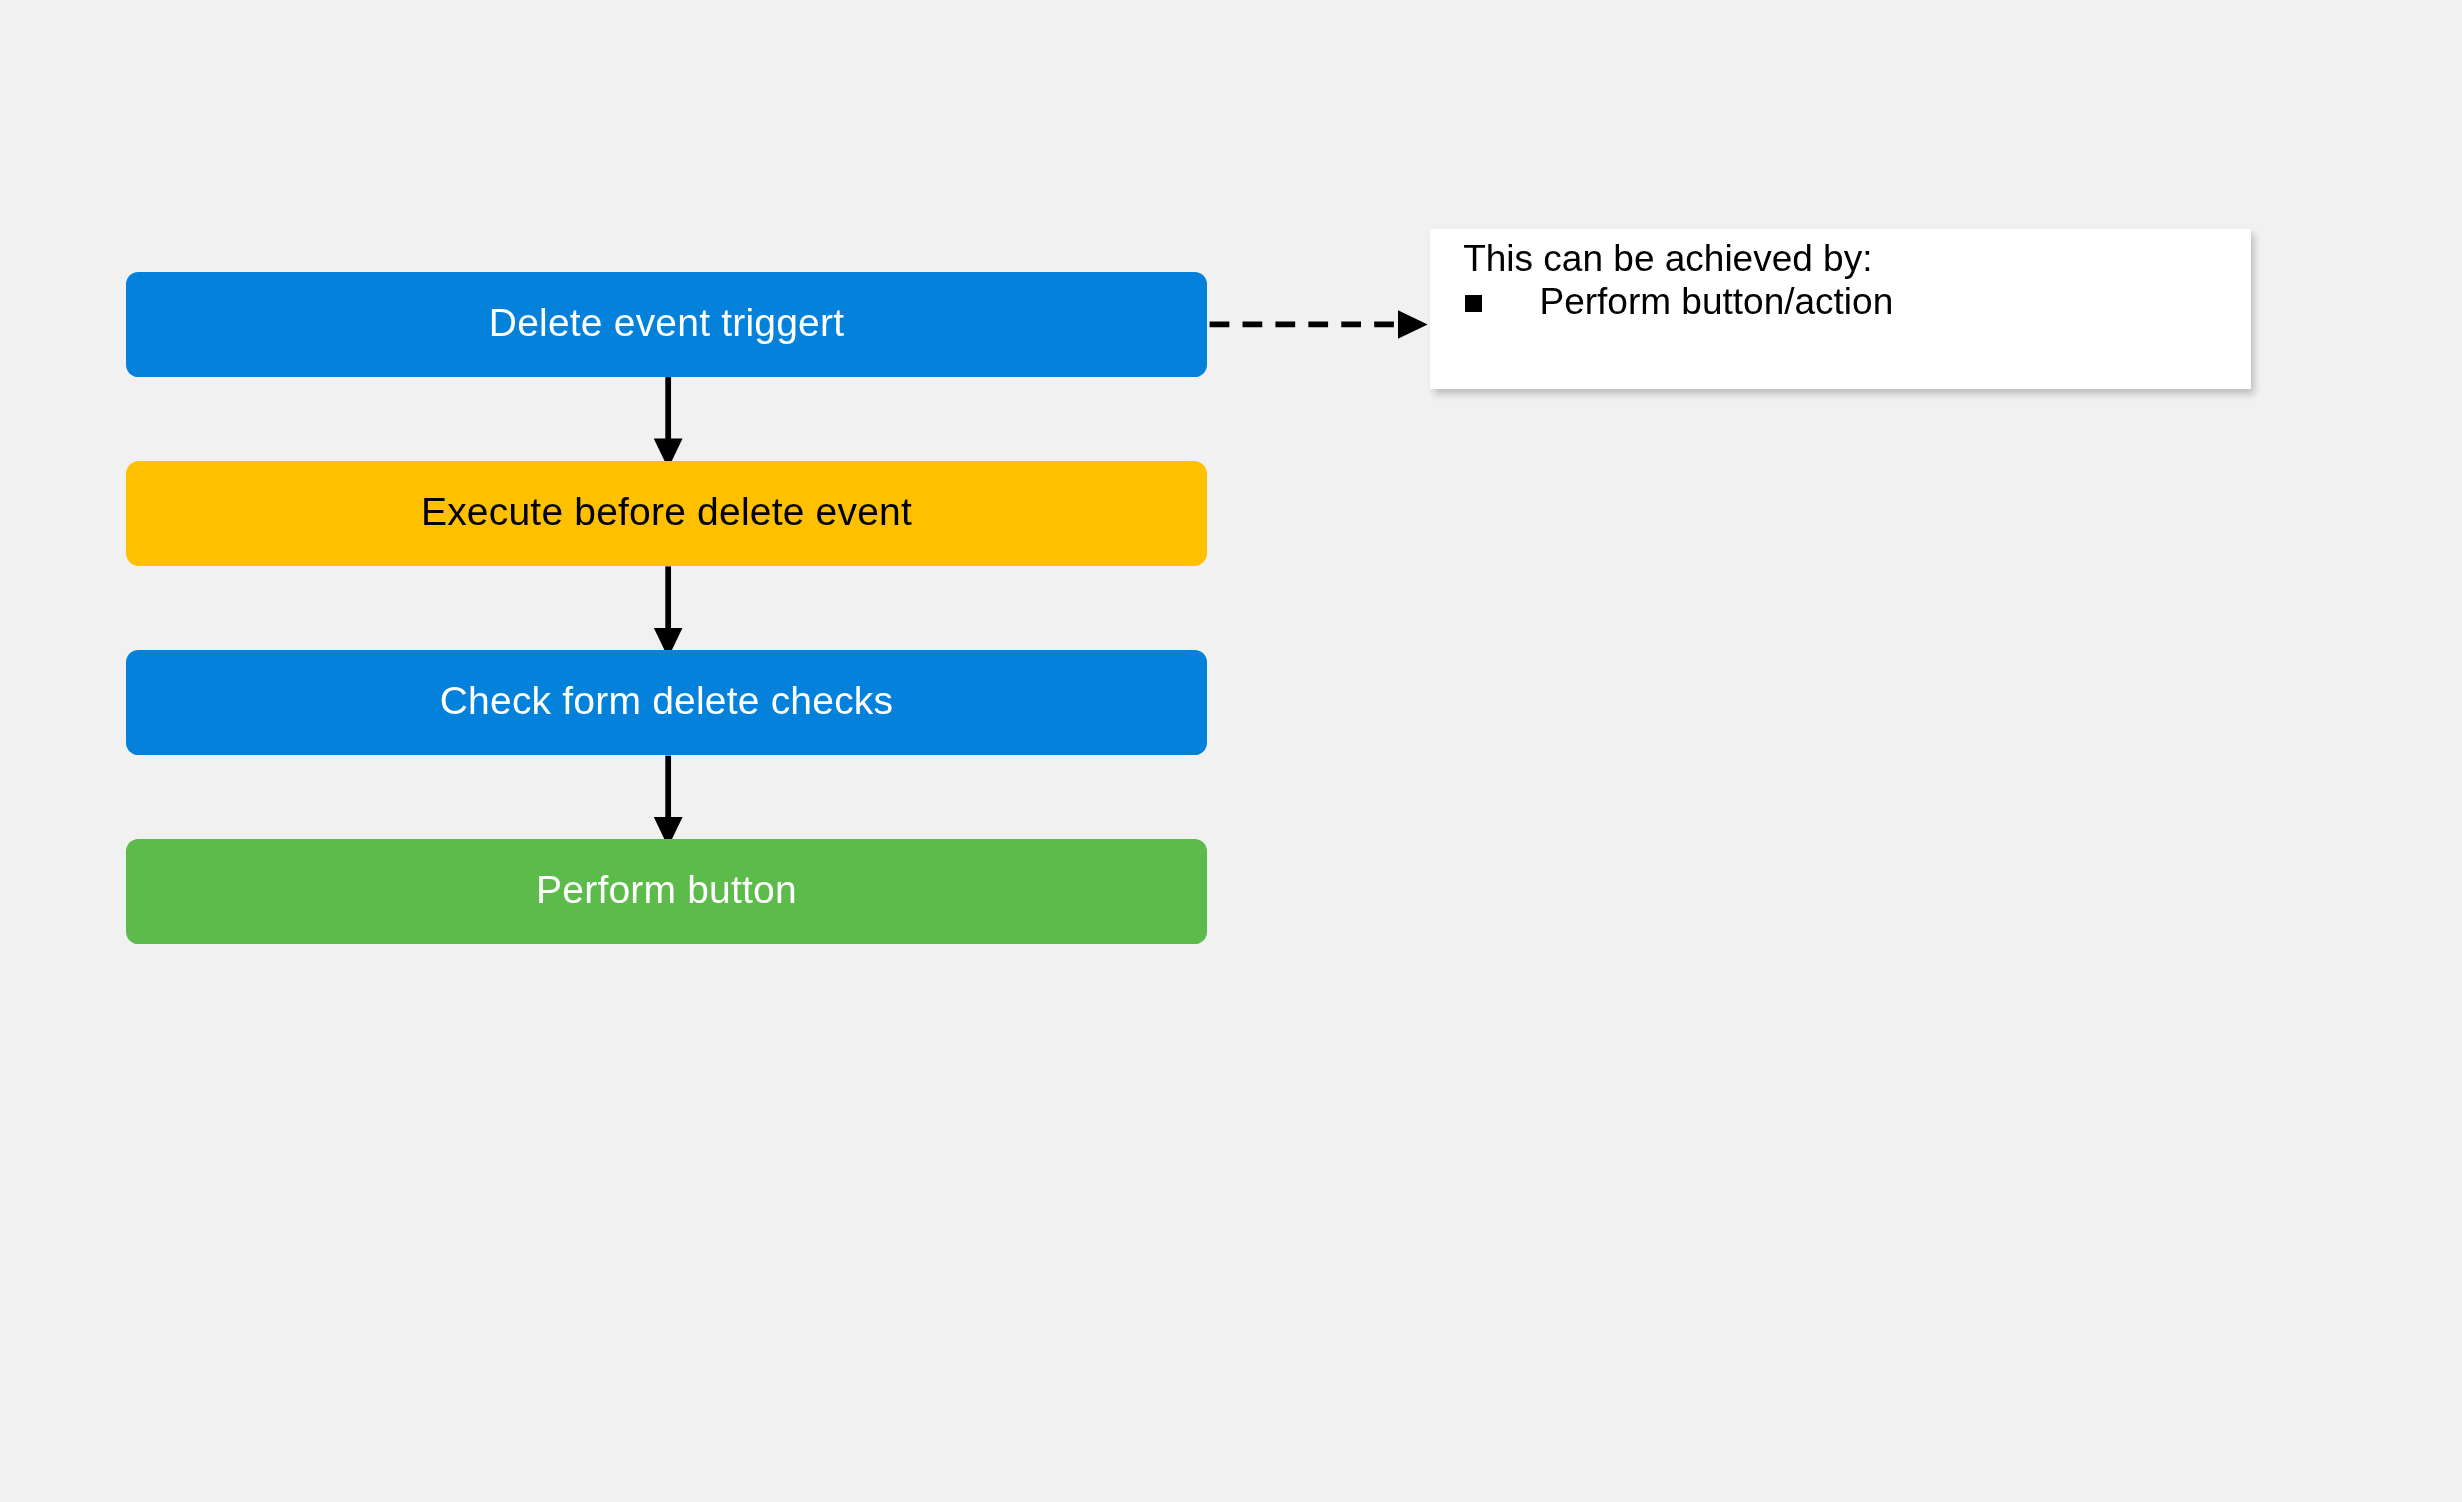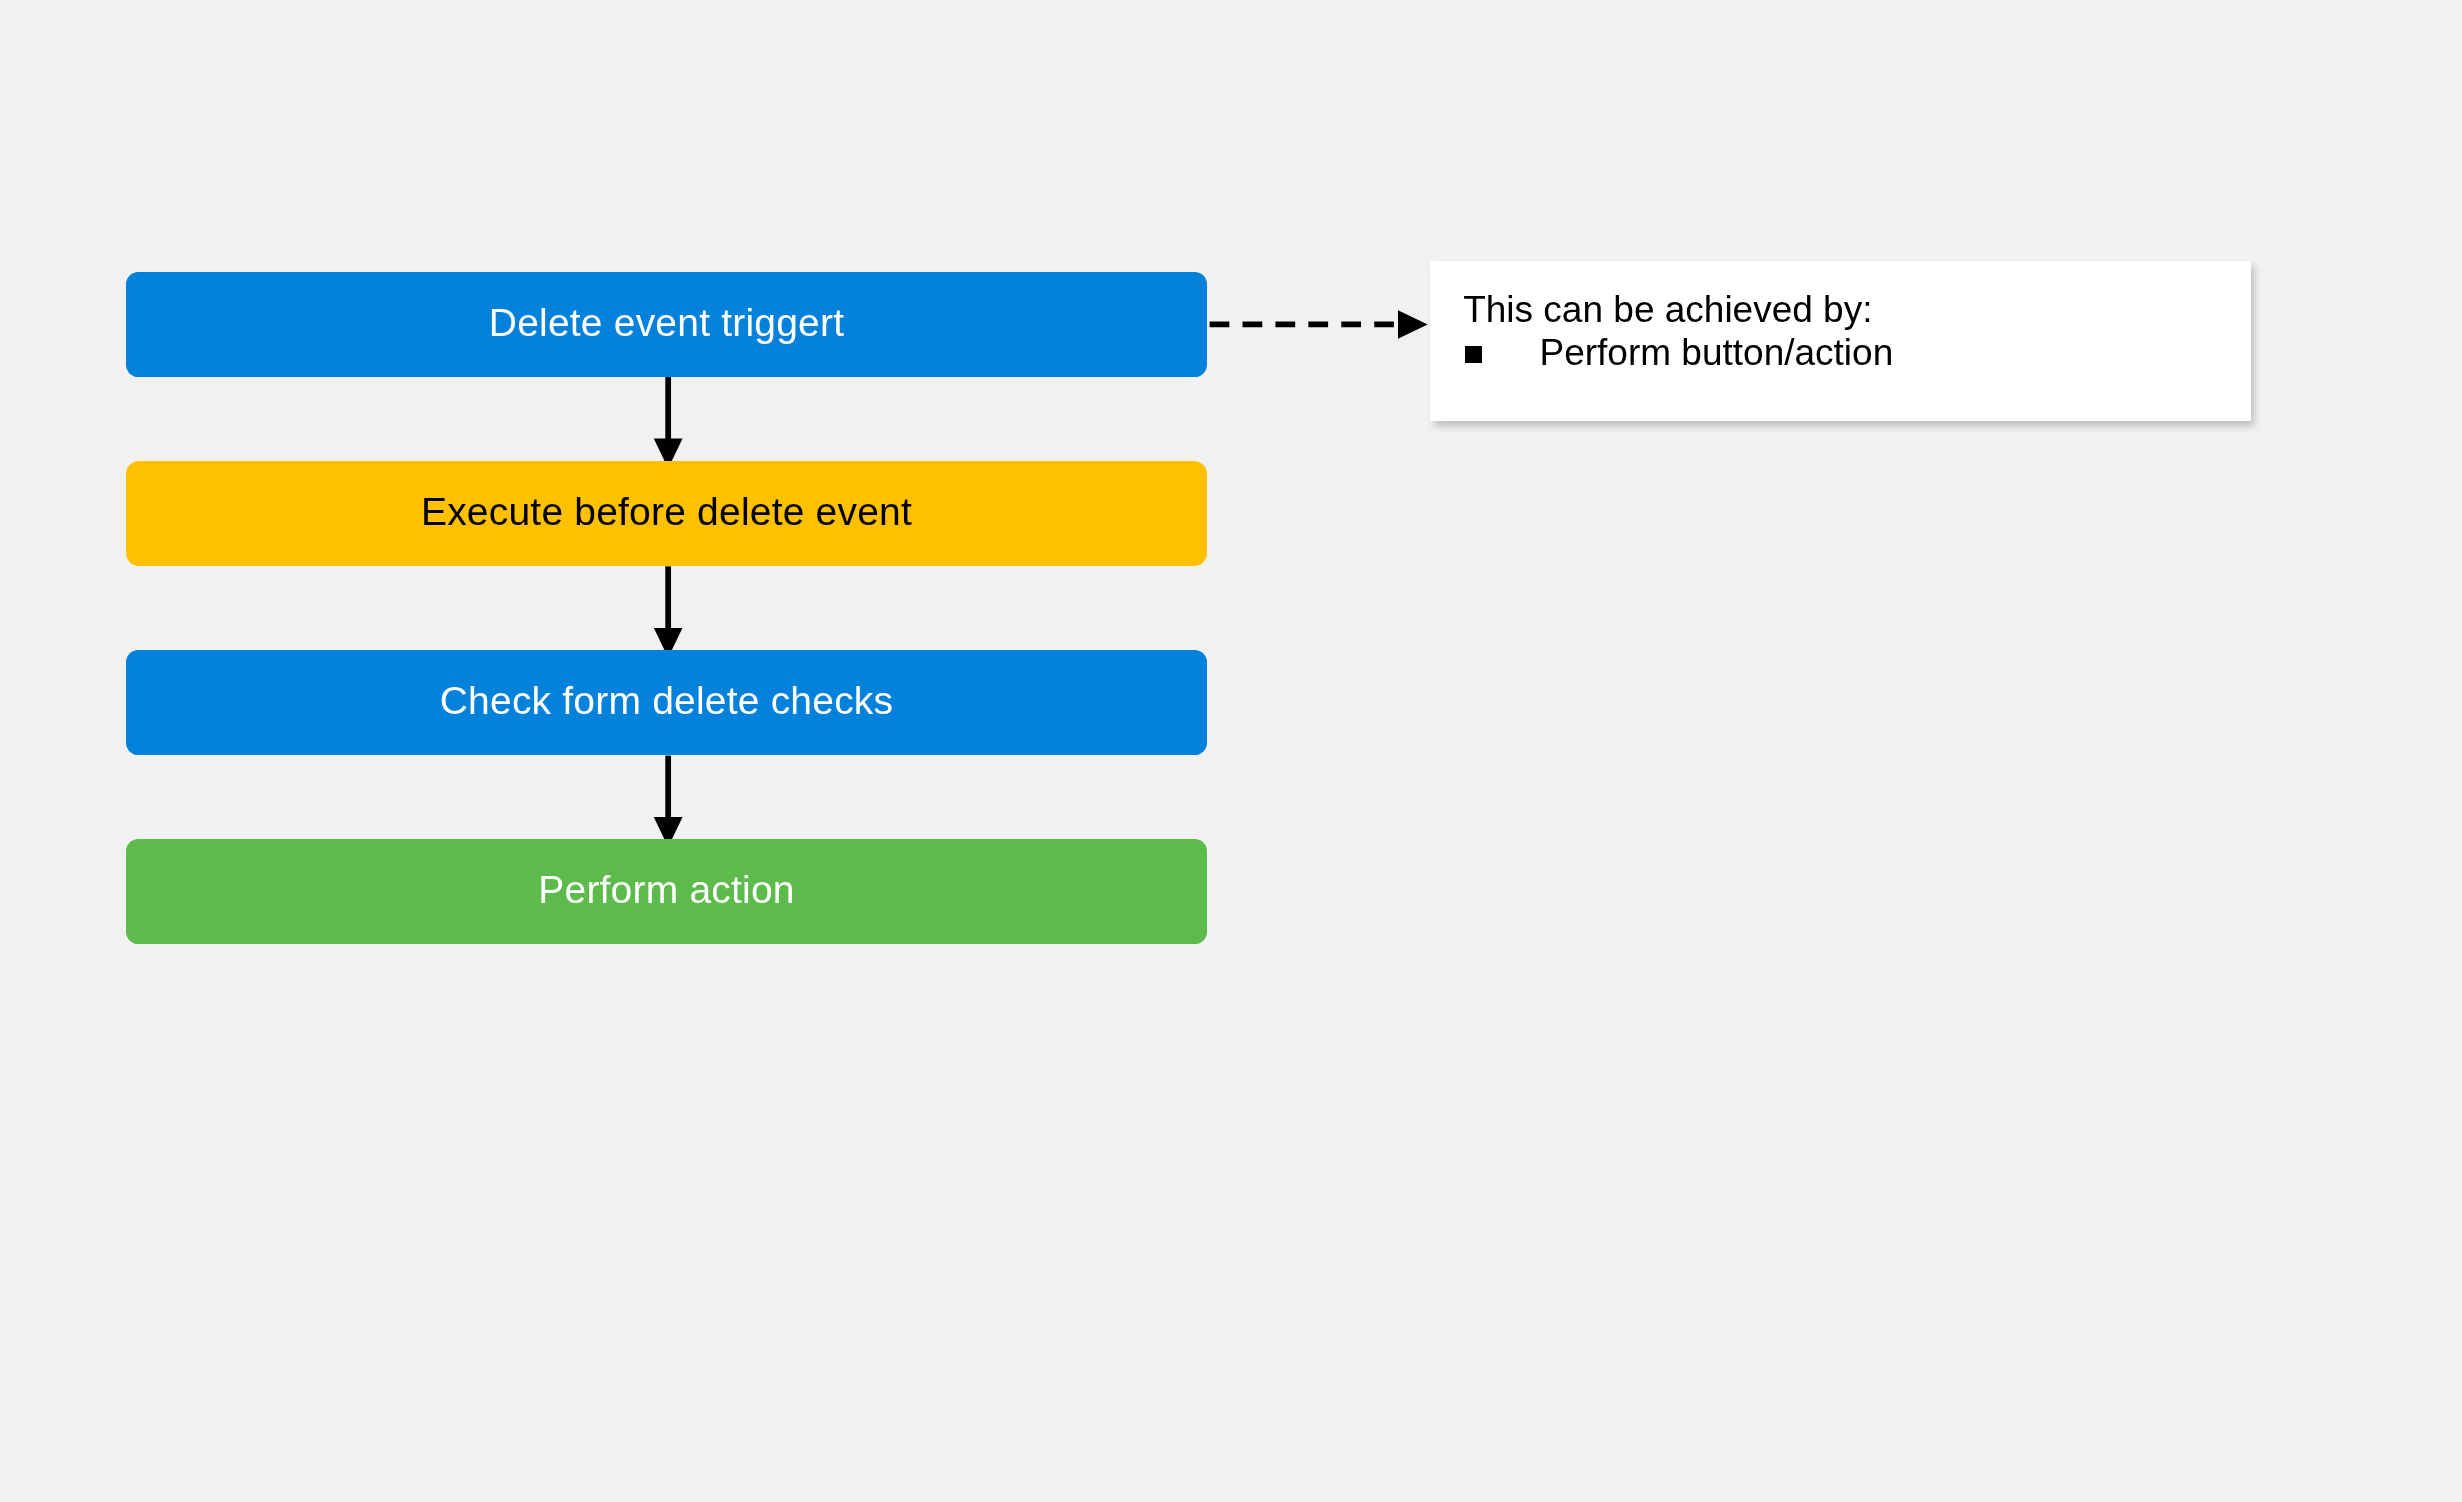--- a/index.html
+++ b/index.html
@@ -57,27 +57,27 @@
     width: 2462px;
     height: 1503px;
     pointer-events: none;
     overflow: visible;
   }
 
   
   #callout {
     position: absolute;
     left: 1430px;
-    top: 261px;
+    top: 229px;
     width: 821px;
     height: 160px;
     background: #ffffff;
     box-shadow: 4.1px 5px 7.4px rgba(0, 0, 0, 0.22);
     box-sizing: border-box;
-    padding: 29px 25px 0 25px;
+    padding: 10px 25px 0 25px;
     overflow: hidden;
   }
 
   #callout-heading {
     font-size: 37px;
     line-height: 1.08;
     color: #000000;
     white-space: nowrap;
     margin: 0 0 3.3px 0;
     padding-left: 8.2px;
@@ -149,21 +149,21 @@
 
   <div class="flow-box" id="box-1" style="background-color: rgb(255, 192, 0); color: rgb(0, 0, 0);">
     <span class="box-label">Execute before delete event</span>
   </div>
 
   <div class="flow-box" id="box-2" style="background-color: rgb(4, 129, 218); color: rgb(255, 255, 255);">
     <span class="box-label">Check form delete checks</span>
   </div>
 
   <div class="flow-box" id="box-3" style="background-color: rgb(92, 187, 75); color: rgb(255, 255, 255);">
-    <span class="box-label">Perform action</span>
+    <span class="box-label">Perform button</span>
   </div>
 
   <div id="callout" style="background: rgb(255, 255, 255); color: rgb(0, 0, 0);">
     <div id="callout-heading">This can be achieved by:</div>
     <ul id="callout-list">
       <li class="callout-item">
         <span class="callout-bullet"></span>
         <span class="callout-item-text">Perform button/action</span>
       </li>
     </ul>

